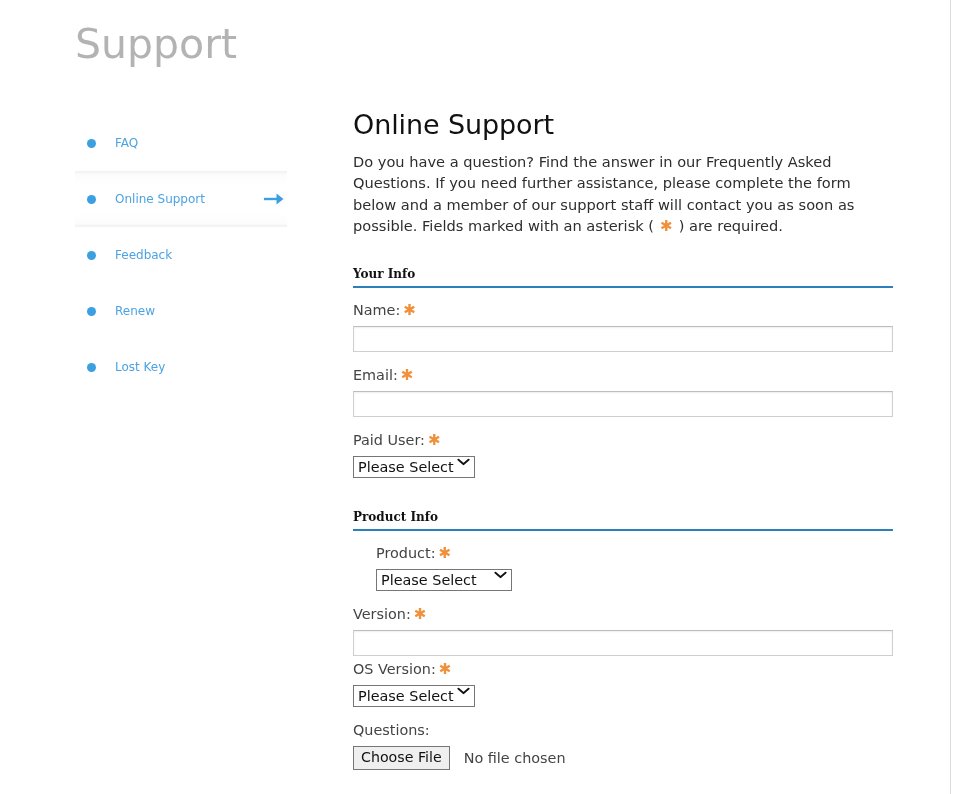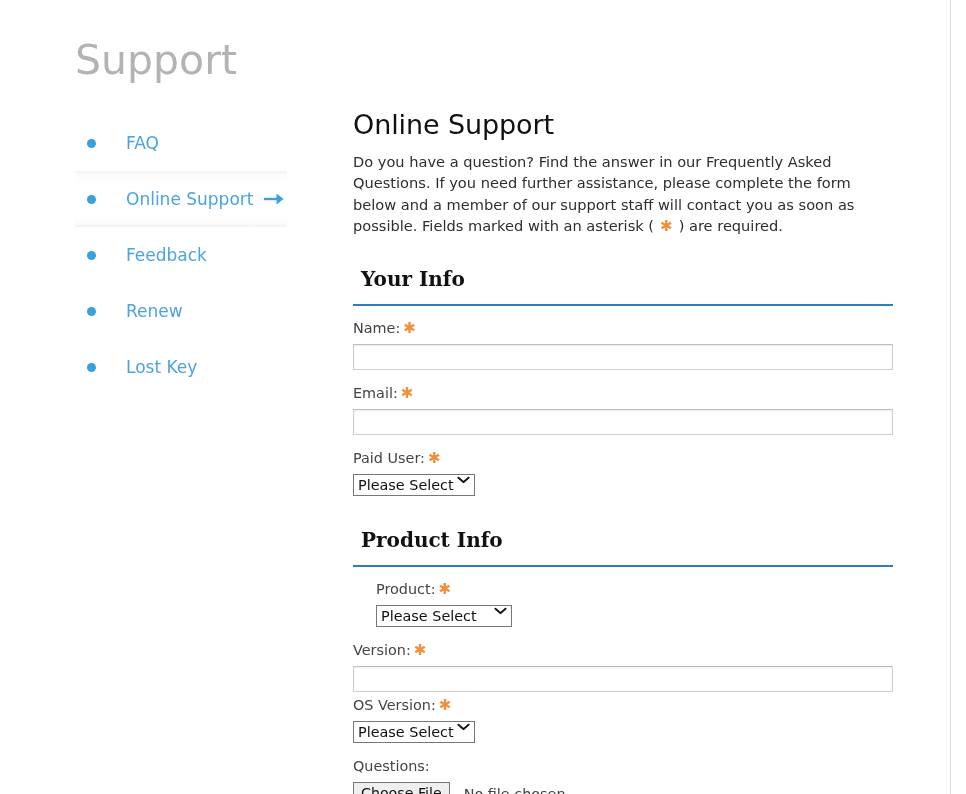--- a/index.html
+++ b/index.html
@@ -39,21 +39,21 @@
     left: 0;
     top: 0;
     width: 948px;
     height: 794px;
   }
 
   
   #page-title {
     position: absolute;
     left: 75px;
-    top: 36px;
+    top: 20px;
     font-size: 41px;
     line-height: 48px;
     color: #b3b3b3;
     font-weight: normal;
     letter-spacing: 0px;
     margin: 0;
     white-space: nowrap;
   }
 
   
@@ -74,22 +74,22 @@
   }
   .nav-item .bullet {
     width: 9px;
     height: 9px;
     border-radius: 50%;
     background: #3b9fe2;
     flex: 0 0 auto;
     display: block;
   }
   .nav-item .nav-label {
-    margin-left: 30px;
-    font-size: 17px;
+    margin-left: 19px;
+    font-size: 12px;
     color: #4ba3e3;
     line-height: 18px;
     white-space: nowrap;
   }
   .nav-item.active {
     background:
       linear-gradient(to bottom,
         rgba(0,0,0,0.055) 0%,
         rgba(0,0,0,0.012) 7%,
         rgba(255,255,255,1) 26%,
@@ -134,24 +134,24 @@
     font-size: 15px;
     padding: 0 6px;
   }
 
   
   .section {
     margin-top: 0;
   }
   .section-title {
     font-family: "DejaVu Serif", serif;
-    font-size: 20px;
+    font-size: 12px;
     font-weight: bold;
     color: #111111;
-    margin: 8px;
+    margin: 0;
     padding-bottom: 5px;
   }
   .section-rule {
     height: 2px;
     background: #2c7fb8;
     width: 540px;
     margin-bottom: 13px;
   }
 
   .field { margin-bottom: 14px; }

